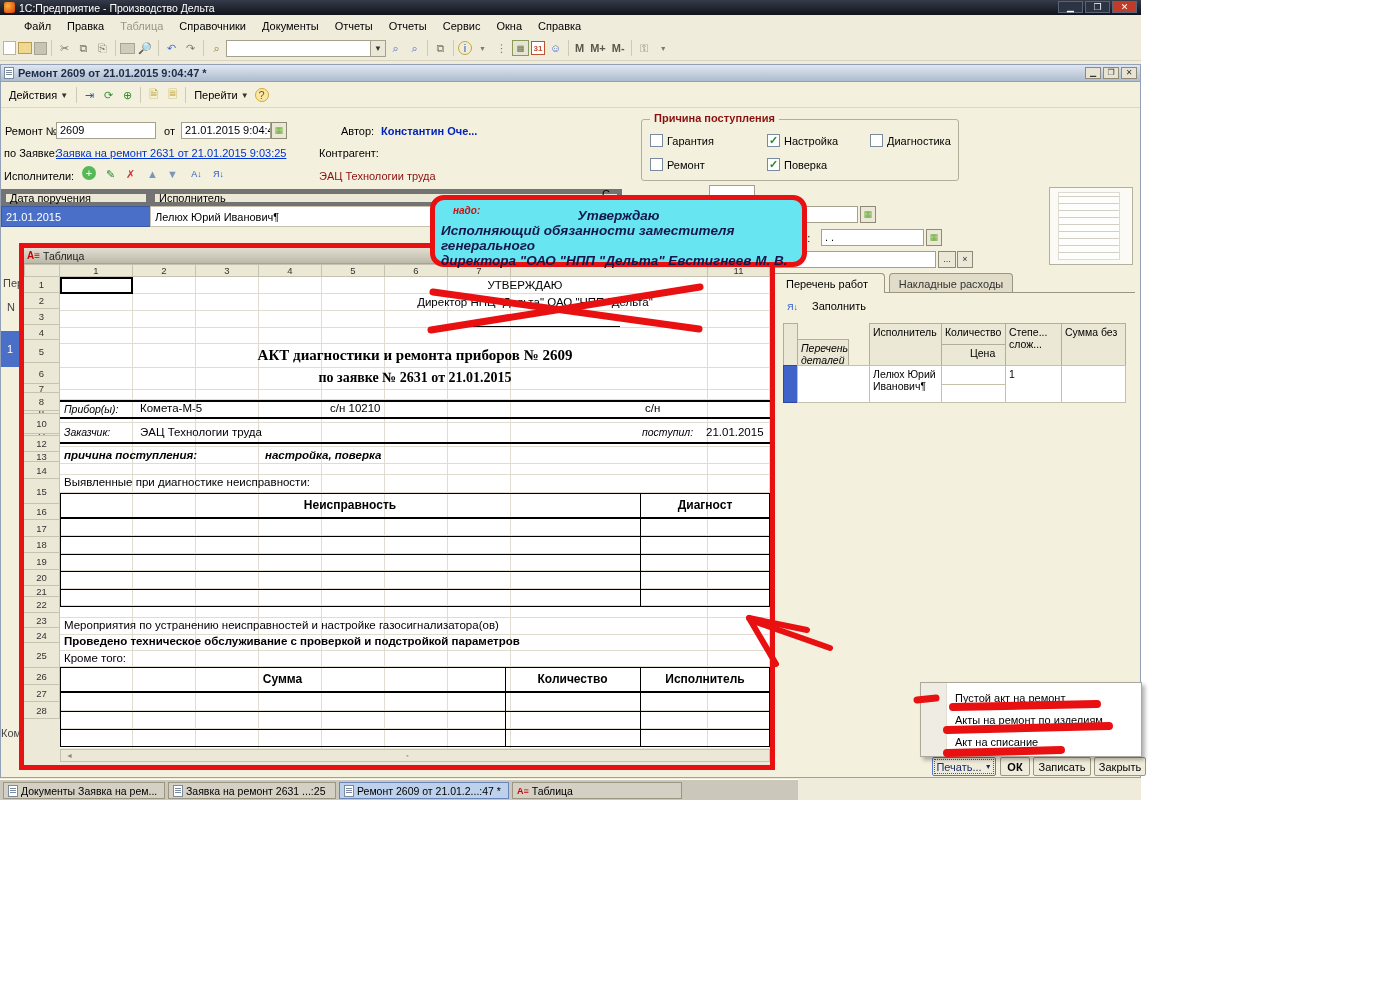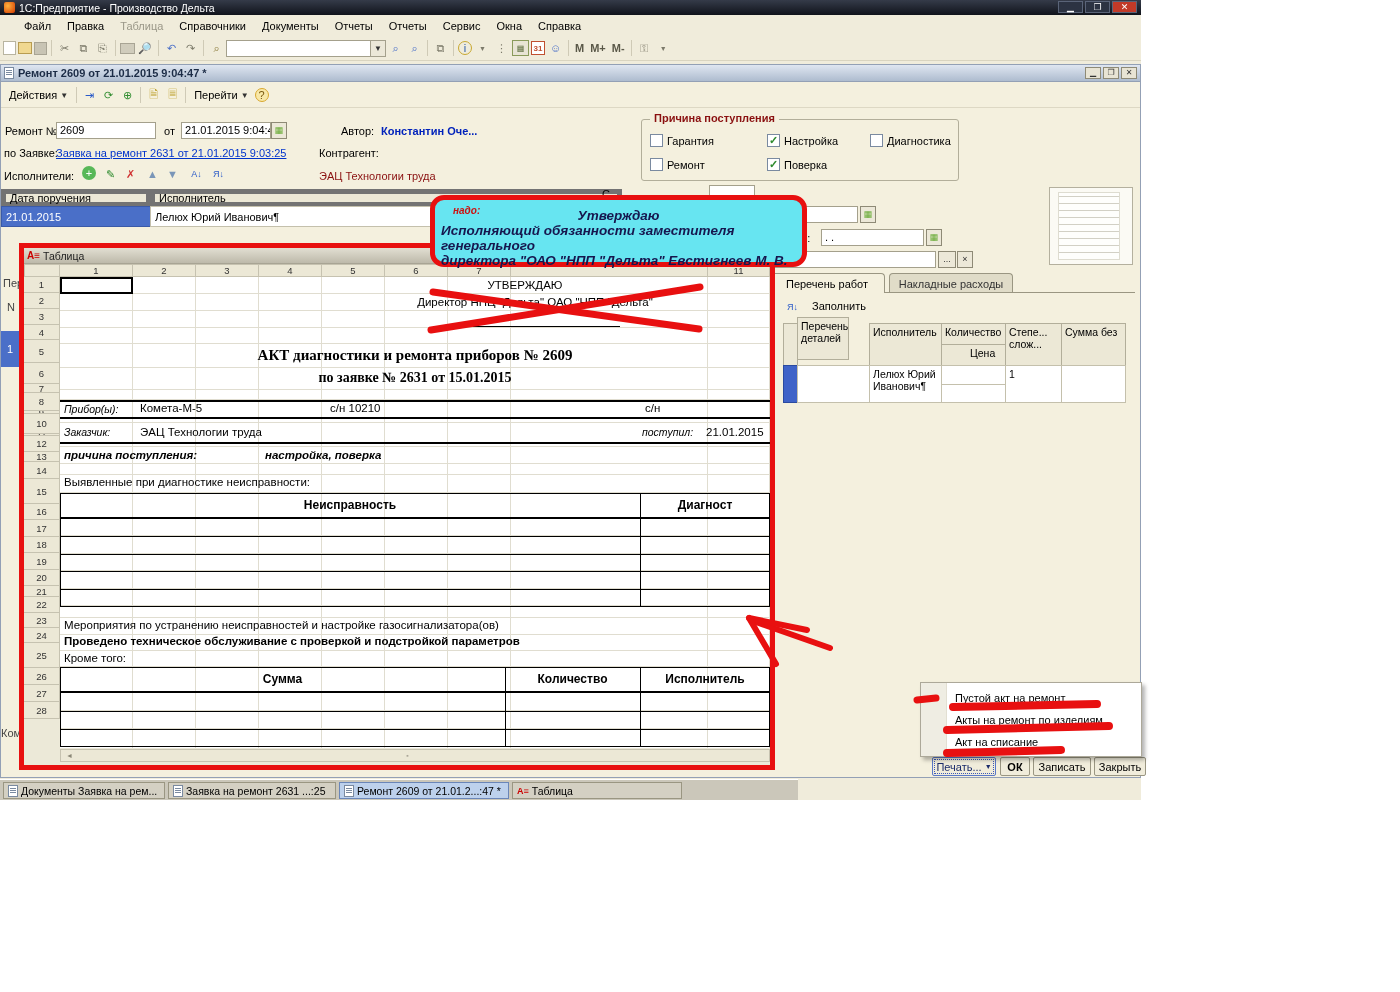--- a/index.html
+++ b/index.html
@@ -324,21 +324,21 @@
         <span>Накладные расходы</span>
       </div>
       <div class="abs" style="left:766px;top:227px;width:368px;height:1px;background:#9a9682;"></div>
 
       <span class="ic" style="position:absolute;left:782px;top:234px;color:#2a5ac8;font-size:9px;">Я↓</span>
       <span class="flatbtn" style="position:absolute;left:806px;top:233px;">
         <span>Заполнить</span>
       </span>
 
       <div class="ptable-h" style="position:absolute;left:782px;top:258px;width:15px;height:43px;"></div>
-      <div class="ptable-h" style="position:absolute;left:796px;top:252px;width:52px;height:43px;"><span>Перечень деталей</span></div>
+      <div class="ptable-h" style="position:absolute;left:796px;top:274px;width:52px;height:43px;font-style:italic;"><span>Перечень деталей</span></div>
       <div class="ptable-h" style="position:absolute;left:868px;top:258px;width:73px;height:43px;"><span>Исполнитель</span></div>
       <div class="ptable-h" style="position:absolute;left:940px;top:258px;width:65px;height:22px;"><span>Количество</span></div>
       <div class="ptable-h" style="position:absolute;left:940px;top:279px;width:65px;height:22px;padding-left:28px;"><span>Цена</span></div>
       <div class="ptable-h" style="position:absolute;left:1004px;top:258px;width:57px;height:43px;"><span>Степе...</span><br><span>слож...</span></div>
       <div class="ptable-h" style="position:absolute;left:1060px;top:258px;width:65px;height:43px;"><span>Сумма без</span></div>
 
       <div class="ptable-c rowmark" style="position:absolute;left:782px;top:300px;width:15px;height:38px;"></div>
       <div class="ptable-c" style="position:absolute;left:796px;top:300px;width:73px;height:38px;"></div>
       <div class="ptable-c" style="position:absolute;left:868px;top:300px;width:73px;height:38px;white-space:normal;"><span>Лелюх Юрий Иванович¶</span></div>
       <div class="ptable-c" style="position:absolute;left:940px;top:300px;width:65px;height:20px;"></div>
@@ -475,21 +475,21 @@
         <div class="bl" style="left:0px;top:452px;width:710px;height:1px;"></div>
         <div class="bl" style="left:0px;top:469px;width:710px;height:1px;"></div>
         <div class="bl" style="left:0px;top:390px;width:1px;height:80px;"></div>
         <div class="bl" style="left:445px;top:390px;width:1px;height:80px;"></div>
         <div class="bl" style="left:580px;top:390px;width:1px;height:80px;"></div>
         <div class="bl" style="left:709px;top:390px;width:1px;height:80px;"></div>
 
         <div class="sht ctr" style="left:345px;top:2px;width:240px;">УТВЕРЖДАЮ</div>
         <div class="sht ctr" style="left:280px;top:19px;width:390px;">Директор НПЦ "Дельта"      ОАО "НПП "Дельта"</div>
         <div class="sht ctr bd serif" style="left:0px;top:70px;width:710px;font-size:15px;">АКТ диагностики и ремонта приборов № 2609</div>
-        <div class="sht ctr bd serif" style="left:0px;top:93px;width:710px;font-size:14px;">по заявке № 2631 от 15.01.2015</div>
+        <div class="sht ctr bd serif" style="left:0px;top:93px;width:710px;font-size:14px;">по заявке № 2631 от 21.01.2015</div>
         <span class="sht it" style="left:4px;top:126px;font-size:10.5px;">Прибор(ы):</span>
         <span class="sht" style="left:80px;top:125px;">Комета-М-5</span>
         <span class="sht" style="left:270px;top:125px;">с/н 10210</span>
         <span class="sht" style="left:585px;top:125px;">с/н</span>
         <span class="sht it" style="left:4px;top:149px;font-size:10.5px;">Заказчик:</span>
         <span class="sht" style="left:80px;top:149px;">ЭАЦ Технологии труда</span>
         <span class="sht it" style="left:582px;top:149px;font-size:10.5px;">поступил:</span>
         <span class="sht" style="left:646px;top:149px;">21.01.2015</span>
         <span class="sht bd it" style="left:4px;top:172px;">причина поступления:</span>
         <span class="sht bd it" style="left:205px;top:172px;">настройка, поверка</span>

